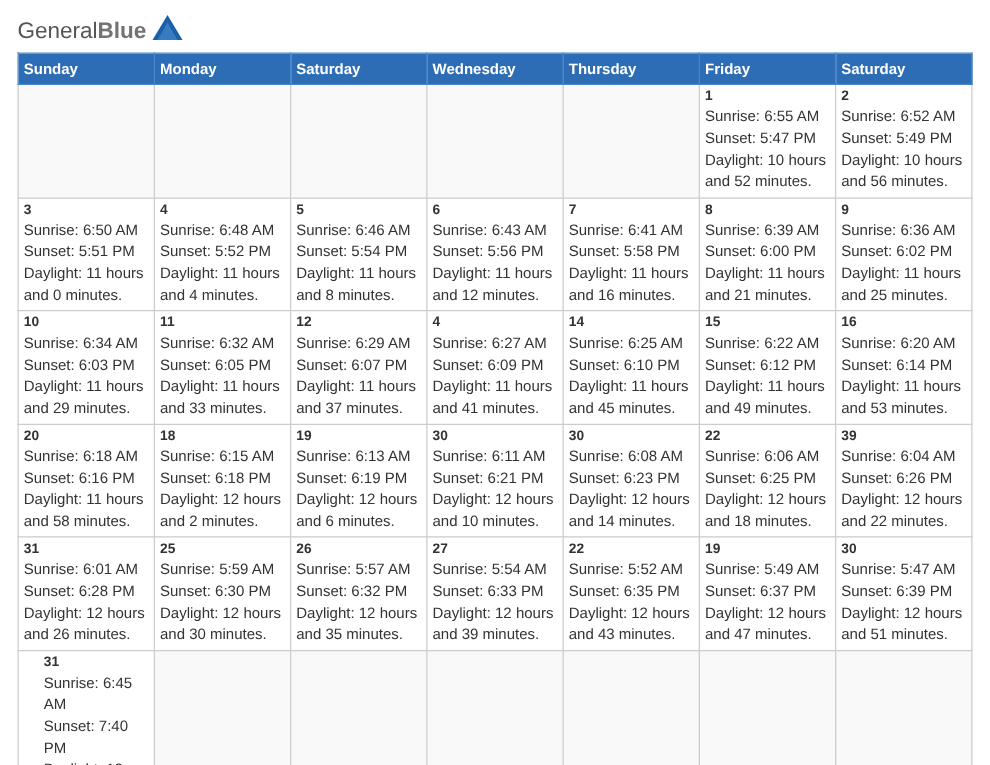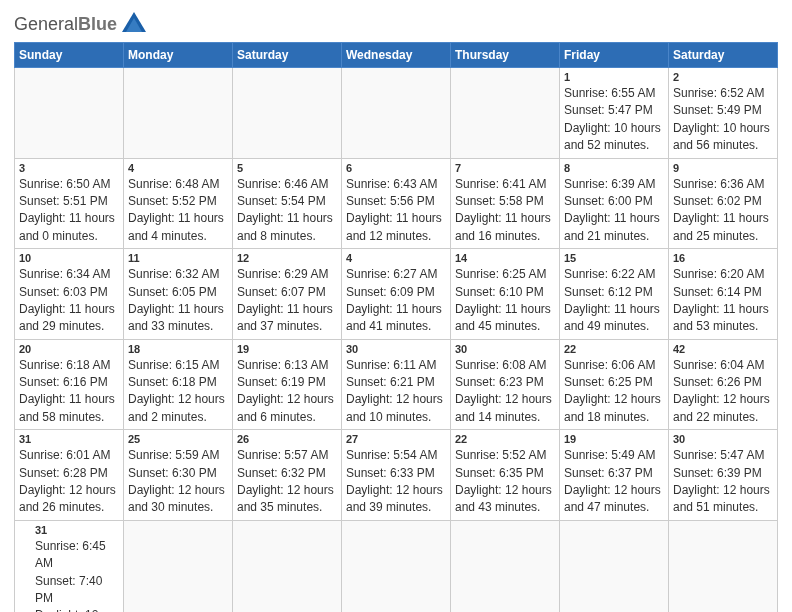--- a/index.html
+++ b/index.html
@@ -212,21 +212,21 @@
         </td>
         <td>
           <span class="day-number">30</span>
           <div class="day-info">Sunrise: 6:08 AM<br>Sunset: 6:23 PM<br>Daylight: 12 hours and 14 minutes.</div>
         </td>
         <td>
           <span class="day-number">22</span>
           <div class="day-info">Sunrise: 6:06 AM<br>Sunset: 6:25 PM<br>Daylight: 12 hours and 18 minutes.</div>
         </td>
         <td>
-          <span class="day-number">42</span>
+          <span class="day-number">39</span>
           <div class="day-info">Sunrise: 6:04 AM<br>Sunset: 6:26 PM<br>Daylight: 12 hours and 22 minutes.</div>
         </td>
       </tr>
       <tr class="week-row">
         <td>
           <span class="day-number">31</span>
           <div class="day-info">Sunrise: 6:01 AM<br>Sunset: 6:28 PM<br>Daylight: 12 hours and 26 minutes.</div>
         </td>
         <td>
           <span class="day-number">25</span>

